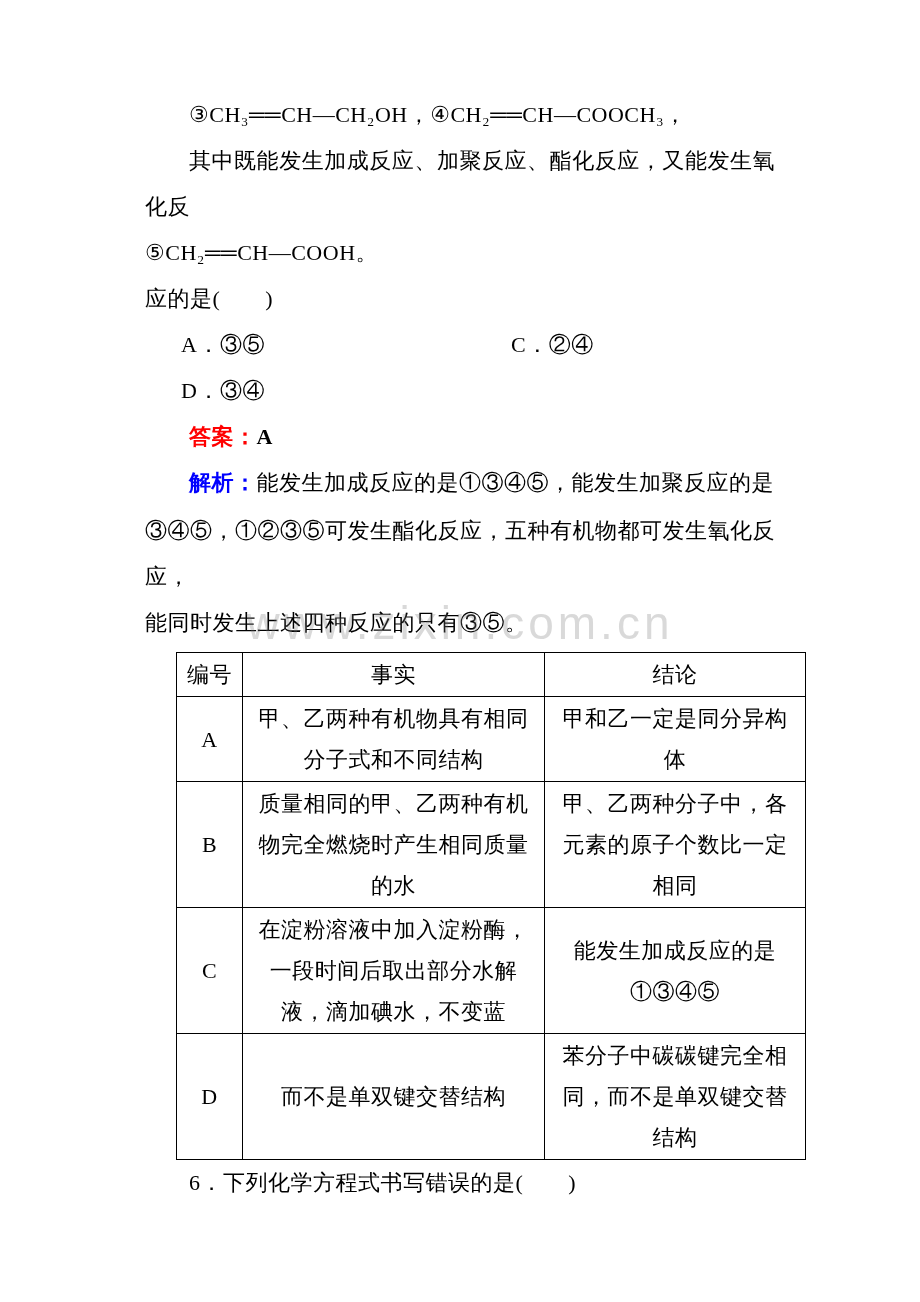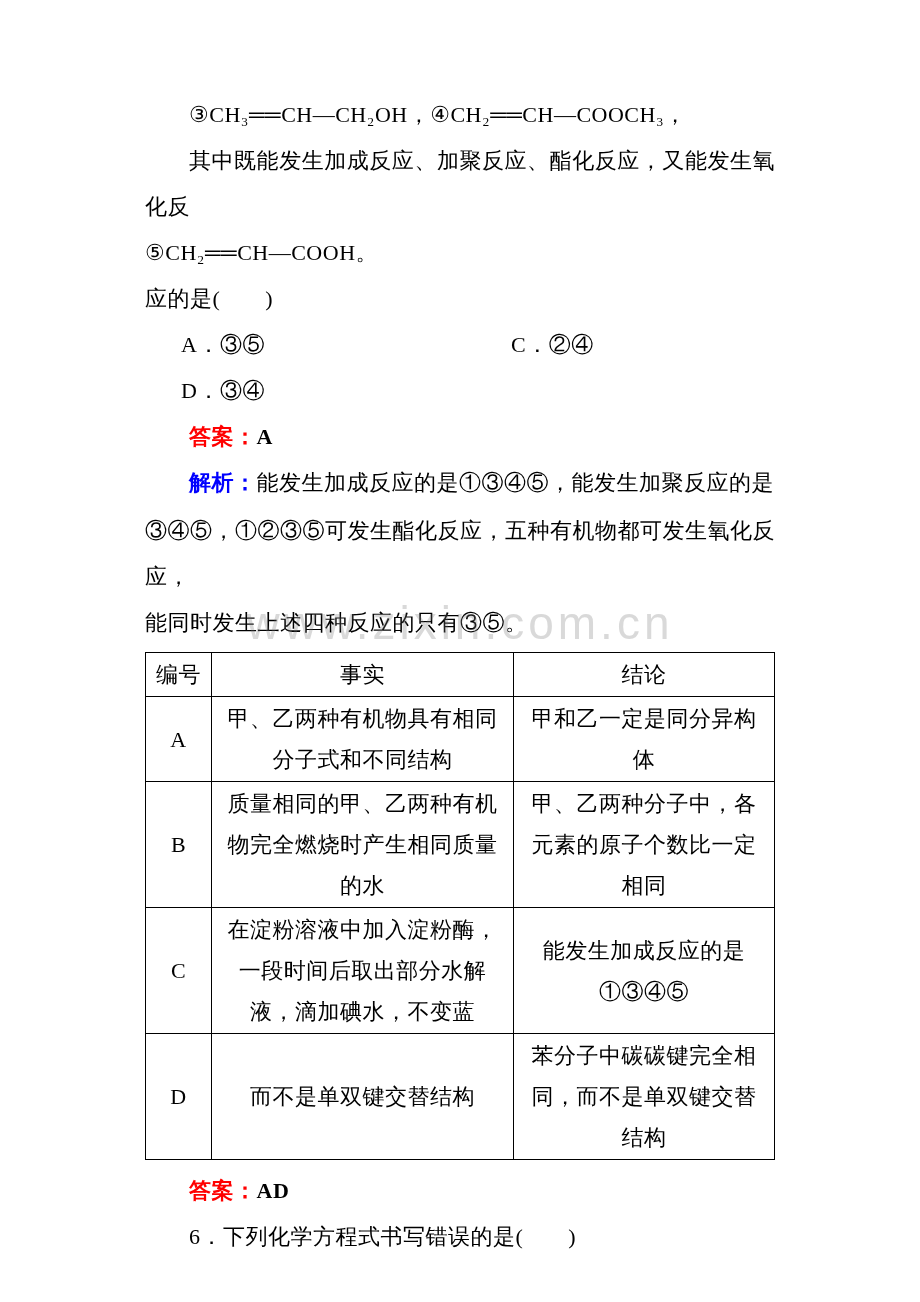--- a/index.html
+++ b/index.html
@@ -32,20 +32,21 @@
     padding-left: 36px;
     line-height: 46px;
     letter-spacing: 0.5px;
   }
 
   table.facts {
     width: 100%;
     border-collapse: collapse;
     margin-top: 6px;
     table-layout: fixed;
+    margin-left: 31px;
   }
   table.facts th, table.facts td {
     border: 1.5px solid #000000;
     text-align: center;
     vertical-align: middle;
     line-height: 41px;
     padding: 1px 8px;
     font-weight: normal;
     letter-spacing: 0.5px;
   }
@@ -125,19 +126,16 @@
         <td>能发生加成反应的是①③④⑤</td>
       </tr>
       <tr>
         <td>D</td>
         <td>而不是单双键交替结构</td>
         <td>苯分子中碳碳键完全相同，而不是单双键交替结构</td>
       </tr>
     </tbody>
   </table>
 
-  <p class="line indent answer-line">
-    <span class="red">答案：</span><span class="bold">AD</span>
-  </p>
 
   <p class="line indent">6．下列化学方程式书写错误的是(　　)</p>
 
 </div>
 
 </body></html>

